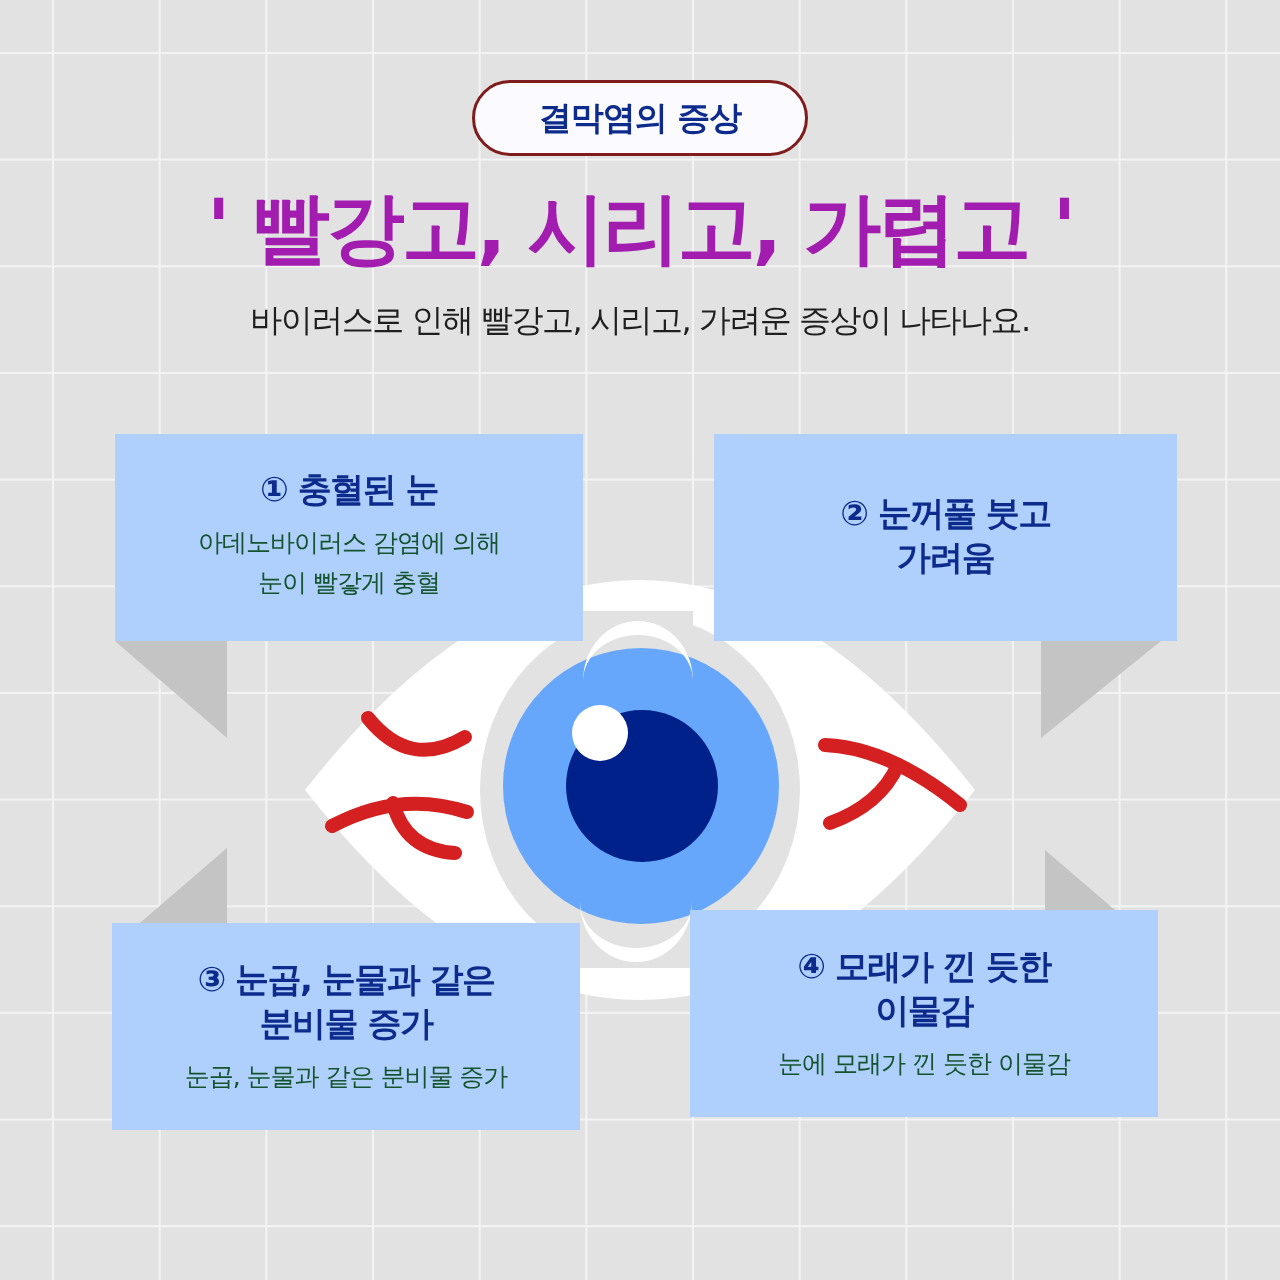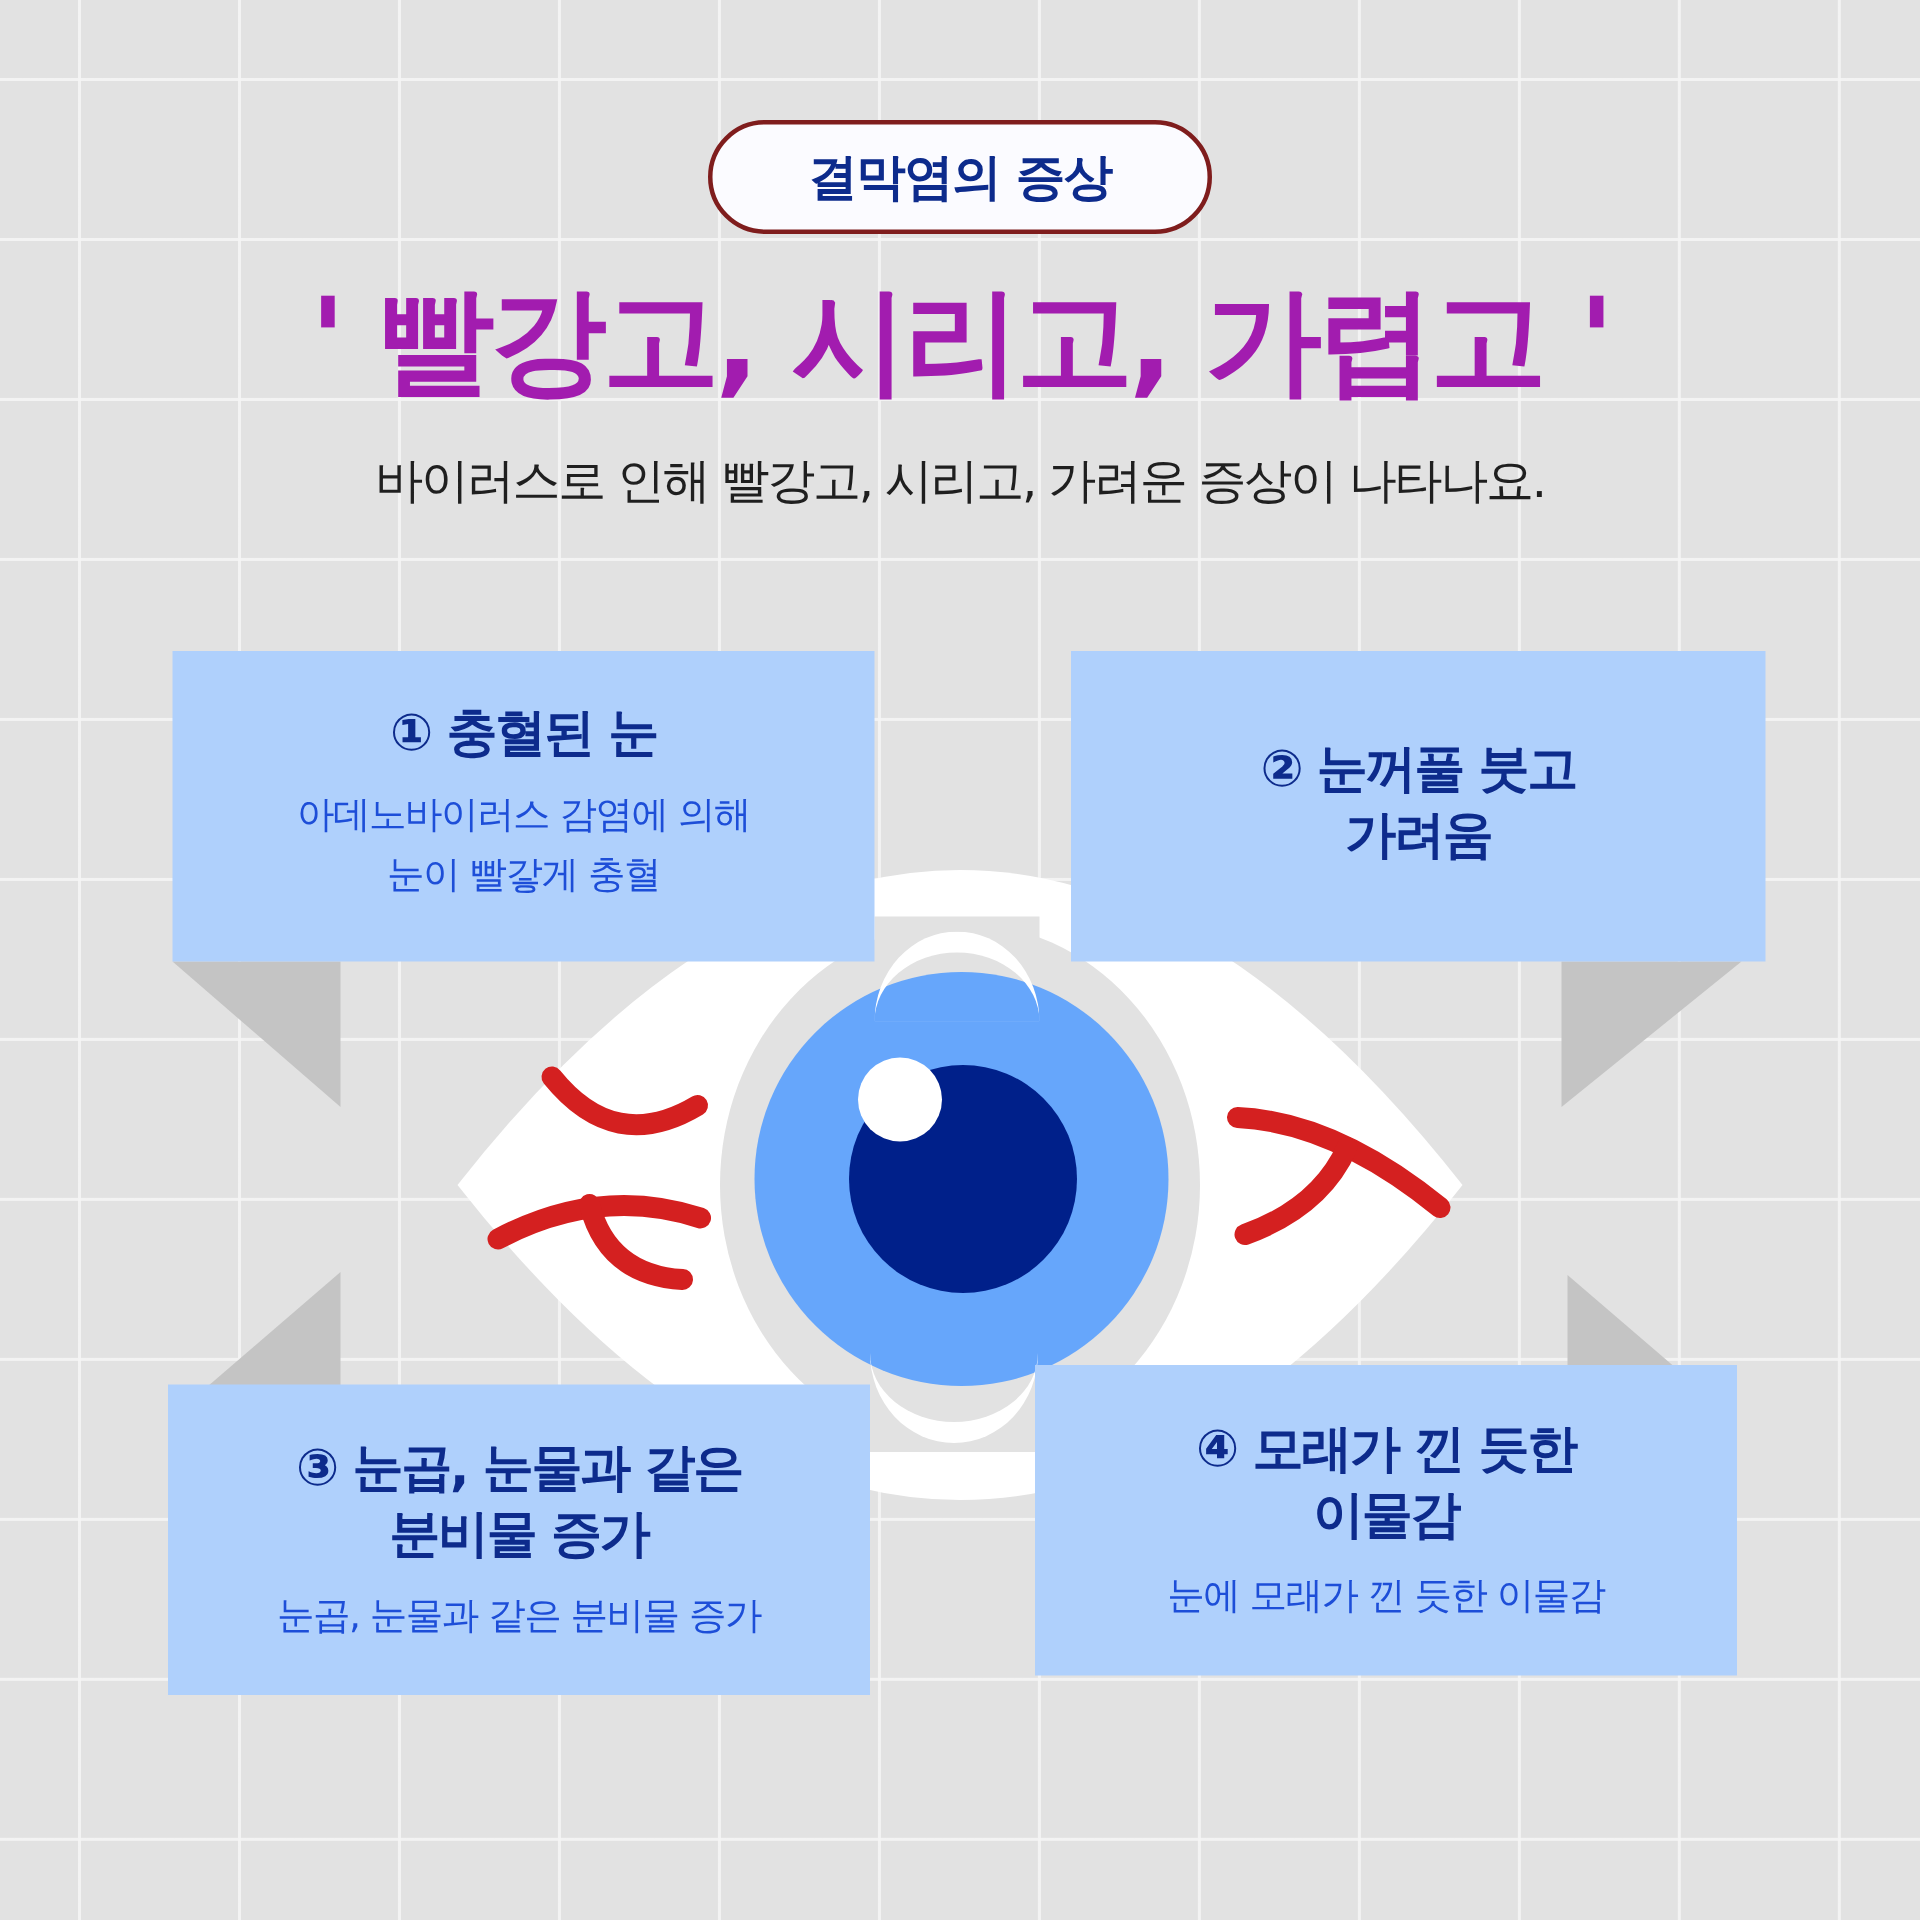--- a/index.html
+++ b/index.html
@@ -43,21 +43,21 @@
   .card {
     background: #afd0fc;
     display: flex; flex-direction: column; align-items: center; justify-content: center;
     text-align: center;
   }
   .card .head {
     color: #0d2b8c; font-weight: 700; font-size: 34px; letter-spacing: -1.5px; line-height: 44px;
     white-space: pre-line;
   }
   .card .desc {
-    color: #1d4ed8; font-weight: 400; font-size: 25px; letter-spacing: -1px; line-height: 40px;
+    color: #14532d; font-weight: 400; font-size: 25px; letter-spacing: -1px; line-height: 40px;
     margin-top: 12px; white-space: pre-line;
   }
   .card1 { left: 115px; top: 434px; width: 468px; height: 207px; padding-bottom: 6px; }
   .card2 { left: 693px; top: 434px; width: 463px; height: 207px; padding-bottom: 6px; margin-left: 21px; }
   .card3 { left: 112px; top: 923px; width: 468px; height: 207px; }
   .card4 { left: 690px; top: 910px; width: 468px; height: 207px; }
 
   svg.eye { left: 0; top: 0; }
 </style>
 </head>

